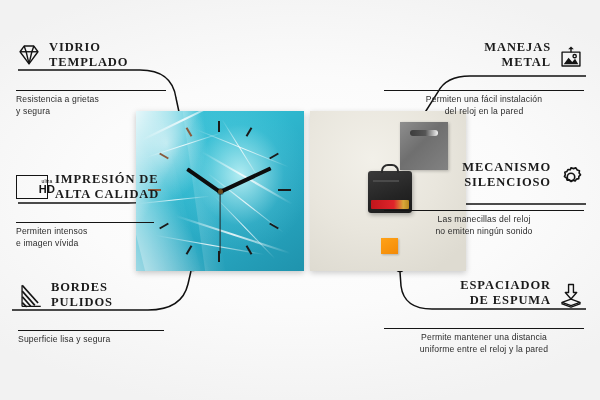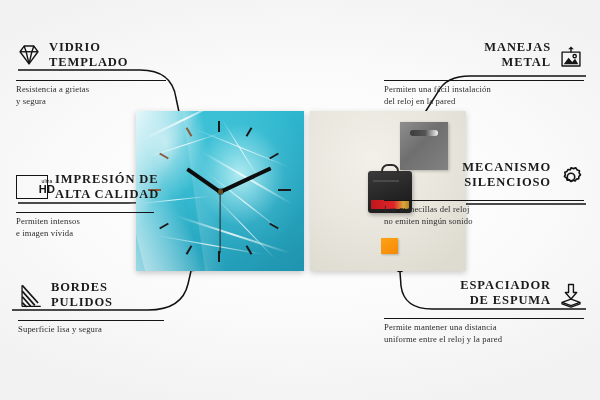--- a/index.html
+++ b/index.html
@@ -157,21 +157,21 @@
   
   .feature {
     position: absolute;
     width: 200px;
   }
 
   .feature .head {
     display: flex;
     align-items: center;
     gap: 7px;
-    margin-bottom: 10px;
+    margin-bottom: 20px;
   }
 
   .feature.left .head { justify-content: flex-start; }
   .feature.right .head { justify-content: flex-end; align-items: flex-end; }
 
   .feature .title {
     font-family: "Liberation Serif", serif;
     font-weight: bold;
     font-size: 12.5px;
     letter-spacing: 0.9px;
@@ -182,28 +182,28 @@
   .feature.left .title { text-align: left; }
   .feature.right .title { text-align: right; }
 
   .feature .rule {
     height: 1.6px;
     background: #151515;
     margin: 2px 0 3px 0;
   }
 
   .feature .sub {
-    font-family: Liberation Serif, serif;
+    font-family: Liberation Sans, sans-serif;
     font-size: 8.6px;
     color: #2c2c2c;
     line-height: 1.35;
     letter-spacing: 0.15px;
   }
   .feature.left .sub { text-align: left; }
-  .feature.right .sub { text-align: left; }
+  .feature.right .sub { text-align: center; }
 
   .icon {
     width: 26px;
     height: 26px;
     flex: 0 0 26px;
     display: block;
   }
   .icon svg { display: block; width: 26px; height: 26px; }
 
   

